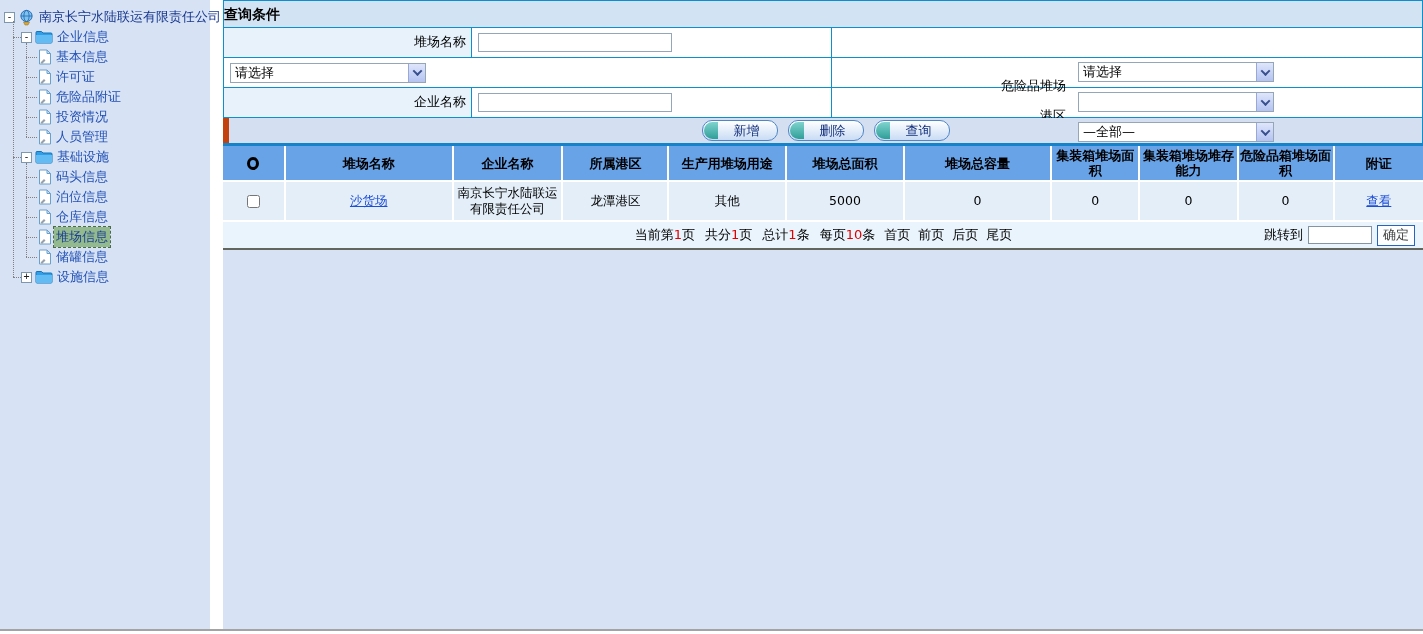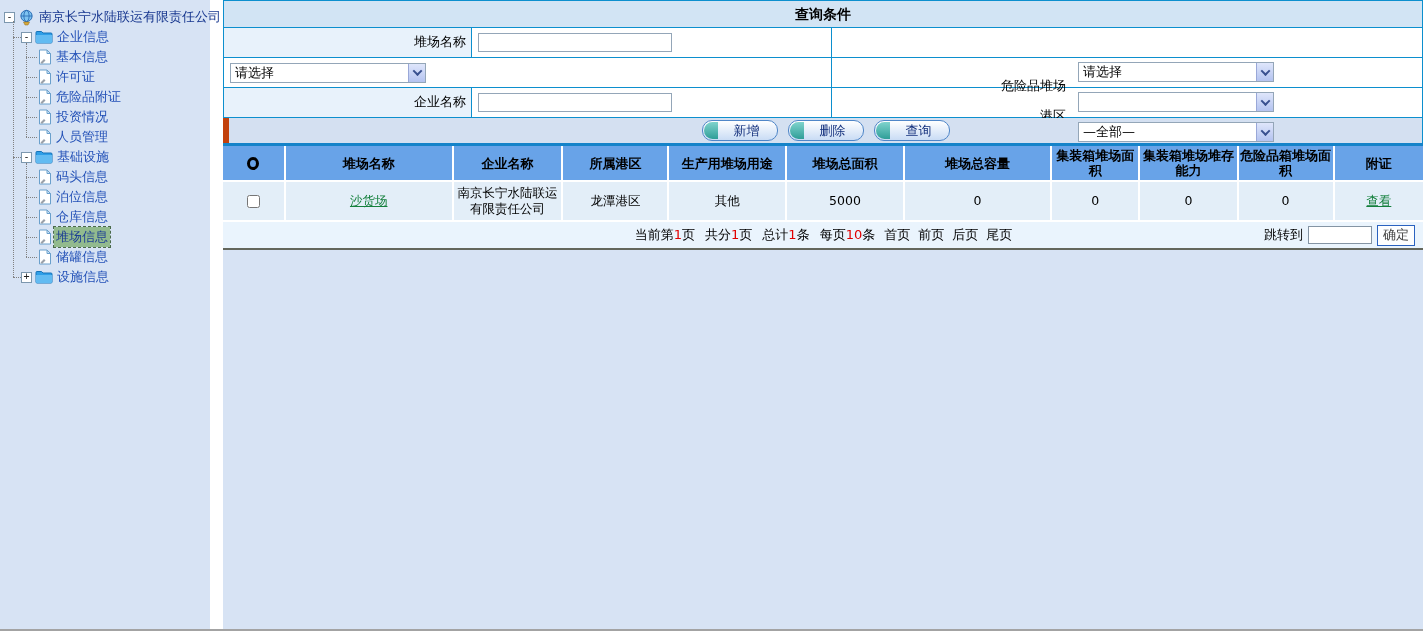--- a/index.html
+++ b/index.html
@@ -29,21 +29,21 @@
     border-left:1px dotted #808080; }
   .trow.leaf { padding-left:34px; }
   .trow.leaf::before { content:""; position:absolute; left:22px; top:10px; width:11px;
     border-top:1px dotted #808080; }
 
   
   .main { position:absolute; left:223px; top:0; width:1200px; height:629px;
     display:flex; flex-direction:column; }
 
   .qform { border:1px solid #0c8fce; border-bottom:none; }
-  .qtitle { height:27px; line-height:27px; text-align:center; font-weight:bold;
+  .qtitle { height:27px; line-height:27px; text-align:left; font-weight:bold;
     font-size:14px; background:#d2e4f4; border-bottom:1px solid #0c8fce; }
   .qrow { display:flex; height:30px; border-bottom:1px solid #0c8fce; }
   .qhalf { display:flex; }
   .qhalf.left { width:608px; border-right:1px solid #0c8fce; }
   .qhalf.right { flex:1;margin-top:44px; }
   .qlabel { background:#e8f2fb; text-align:right; padding-right:5px; line-height:28px;
     border-right:1px solid #0c8fce; }
   .qhalf.left  .qlabel { width:248px; }
   .qhalf.right .qlabel { width:240px; }
   .qfield { flex:1; background:#ffffff; display:flex; align-items:center; padding-left:6px; }
@@ -74,21 +74,21 @@
   .th { border-right:2px solid #fff; min-height:34px; display:flex; align-items:center;
     justify-content:center; font-weight:bold; text-align:center; padding:2px 1px;
     line-height:15px; }
   .trow-data { display:flex; background:#e3eef8; border-top:2px solid #fff; }
   .td { border-right:2px solid #fff; min-height:38px; display:flex; align-items:center;
     justify-content:center; font-size:12.5px; text-align:center; padding:2px; line-height:16px; }
   .w0{width:64px} .w1{width:171px} .w2{width:112px} .w3{width:108px} .w4{width:120px}
   .w5{width:120px} .w6{width:150px} .w7{width:90px} .w8{width:100px} .w9{width:98px}
   .w10{width:90px; border-right:none;}
   .ring { width:12px; height:13px; border:3px solid #000; border-radius:50%; }
-  .cellink { text-decoration:underline; color:#15803d; cursor:pointer; }
+  .cellink { text-decoration:underline; color:#1d4ed8; cursor:pointer; }
   .rowchk { width:13px; height:13px; }
 
   .pager { height:28px; background:#eaf4fd; border-top:2px solid #fff; position:relative;
     display:flex; align-items:center; justify-content:center; }
   .pgroup { margin:0 5px; }
   .rednum { color:#e00000; }
   .nav-link { margin:0 4px; cursor:pointer; }
   .pager-jump { position:absolute; right:8px; top:0; bottom:0; display:flex;
     align-items:center; gap:5px; }
   .jump-input { width:64px; height:18px; border:1px solid #8494a4; background:#fff;

